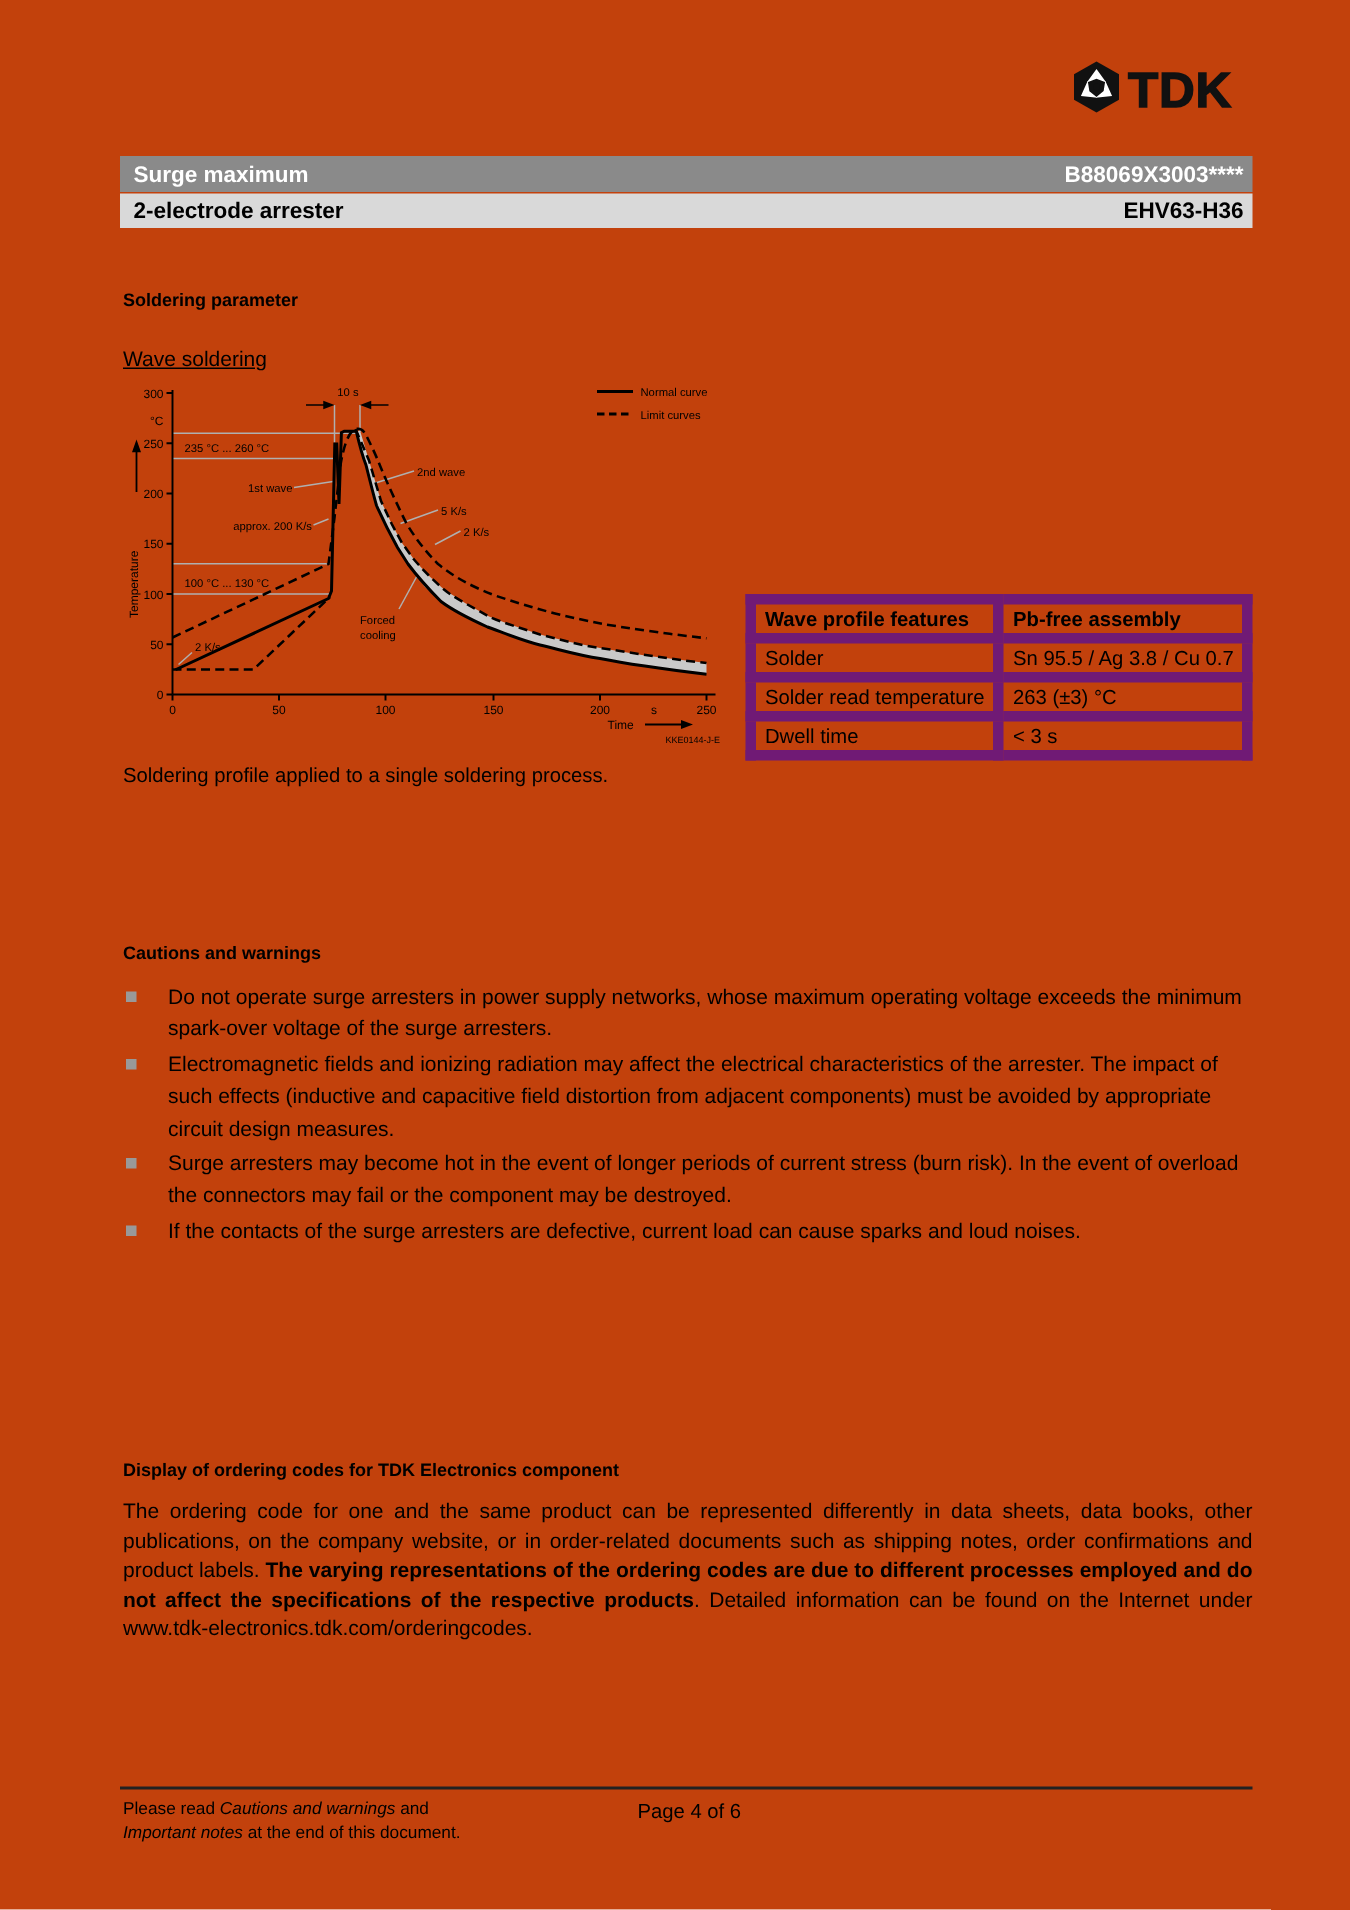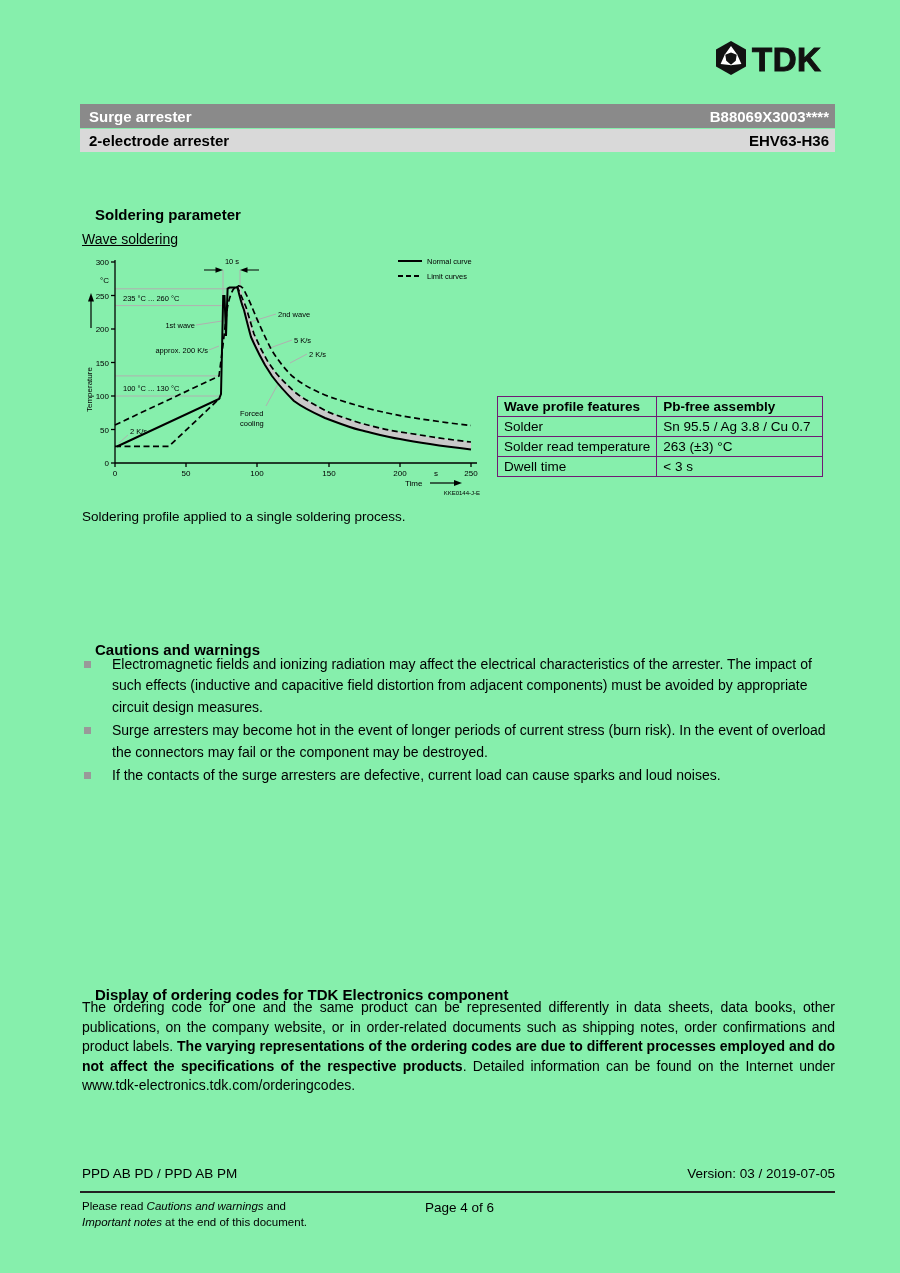--- a/index.html
+++ b/index.html
@@ -1,35 +1,35 @@
 <!DOCTYPE html>
 <html><head>
 <meta charset="utf-8">
 <style>
   html,body{margin:0;padding:0;background:#ffffff;}
   body{font-family:"Liberation Sans","DejaVu Sans",sans-serif;color:#000;}
-  .page{position:relative;width:900px;height:1273px;background:#86efac;overflow:hidden;}
+  .page{position:relative;width:900px;height:1273px;background:#c2410c;overflow:hidden;}
 
   
   .logo{position:absolute;top:40px;right:65px;width:122px;height:38px;}
 
   
   .bar{position:absolute;left:80px;width:755px;display:flex;justify-content:space-between;align-items:center;box-sizing:border-box;padding:0 6px 0 9px;font-weight:bold;font-size:15px;}
   .bar-dark{top:104px;height:24px;background:#8a8a8a;color:#ffffff;}
   .bar-light{top:129px;height:23px;background:#d9d9d9;color:#000;}
 
-  .h-section{position:absolute;left:82px;font-size:15px;font-weight:bold;margin:13px;}
+  .h-section{position:absolute;left:82px;font-size:12px;font-weight:bold;margin:0;}
   .subhead{position:absolute;left:82px;font-size:14px;text-decoration:underline;}
 
   .chart-wrap{position:absolute;left:80px;top:250px;width:410px;height:255px;}
   .chart-wrap svg{display:block;}
 
   
   table.wave{position:absolute;left:497px;top:396px;width:326px;border-collapse:collapse;font-size:13.5px;}
-  table.wave td,table.wave th{border:1px solid #701a75;padding:1px 6px;height:17px;text-align:left;font-weight:normal;vertical-align:middle;white-space:nowrap;}
+  table.wave td,table.wave th{border:7px solid #701a75;padding:1px 6px;height:17px;text-align:left;font-weight:normal;vertical-align:middle;white-space:nowrap;}
   table.wave thead th{font-weight:bold;}
   table.wave col.c1{width:158px;} table.wave col.c2{width:168px;}
 
   .caption{position:absolute;left:82px;top:509px;font-size:13.5px;}
 
   .cautions-title{top:628px;}
   ul.cautions{position:absolute;left:82px;top:654px;width:757px;margin:0;padding:0;list-style:none;}
   ul.cautions li{display:flex;margin:0 0 2px 0;font-size:14px;line-height:21.4px;}
   ul.cautions .sq{flex:0 0 7px;width:7px;height:7px;background:#999999;margin:7px 21px 0 2px;}
 
@@ -58,21 +58,21 @@
           <polygon points="18,6 24.5,15 18,12.5 11.5,15" fill="#fff" transform="rotate(120 18 18)"></polygon>
           <polygon points="18,6 24.5,15 18,12.5 11.5,15" fill="#fff" transform="rotate(240 18 18)"></polygon>
           <circle cx="18" cy="18" r="2.2" fill="#111"></circle>
         </g>
       </g>
       <text class="svgtext" x="39" y="31" font-size="33" font-weight="bold" letter-spacing="0.5" fill="#111" stroke="#111" stroke-width="1">TDK</text>
     </svg>
   </div>
 
   <div class="bar bar-dark">
-    <span>Surge arrester</span>
+    <span>Surge maximum</span>
     <span>B88069X3003****</span>
   </div>
   <div class="bar bar-light">
     <span>2-electrode arrester</span>
     <span>EHV63-H36</span>
   </div>
 
   <h2 class="h-section" style="top:193px;">Soldering parameter</h2>
   <div class="subhead" style="top:231px;">Wave soldering</div>
 
@@ -206,36 +206,36 @@
       </tr>
     </tbody>
   </table>
 
   <div class="caption">Soldering profile applied to a single soldering process.</div>
 
   <h2 class="h-section cautions-title">Cautions and warnings</h2>
   <ul class="cautions">
     <li>
         <span class="sq"></span>
+        <span>Do not operate surge arresters in power supply networks, whose maximum operating voltage exceeds the minimum spark-over voltage of the surge arresters.</span>
+      </li>
+    <li>
+        <span class="sq"></span>
         <span>Electromagnetic fields and ionizing radiation may affect the electrical characteristics of the arrester. The impact of such effects (inductive and capacitive field distortion from adjacent components) must be avoided by appropriate circuit design measures.</span>
       </li>
     <li>
         <span class="sq"></span>
         <span>Surge arresters may become hot in the event of longer periods of current stress (burn risk). In the event of overload the connectors may fail or the component may be destroyed.</span>
       </li>
     <li>
         <span class="sq"></span>
         <span>If the contacts of the surge arresters are defective, current load can cause sparks and loud noises.</span>
       </li>
   </ul>
 
   <h2 class="h-section ordering-title">Display of ordering codes for TDK Electronics component</h2>
   <p class="ordering-text"><span>The ordering code for one and the same product can be represented differently in data sheets, data books, other publications, on the company website, or in order-related documents such as shipping notes, order confirmations and product labels. </span><b>The varying representations of the ordering codes are due to different processes employed and do not affect the specifications of the respective products</b><span>. Detailed information can be found on the Internet under www.tdk-electronics.tdk.com/orderingcodes.</span></p>
 
-  <div class="footer-row">
-    <span>PPD AB PD / PPD AB PM</span>
-    <span>Version: 03 / 2019-07-05</span>
-  </div>
   <div class="footer-rule"></div>
   <div class="footnote"><span>Please read </span><i>Cautions and warnings</i><span> and</span><br><i>Important notes</i><span> at the end of this document.</span></div>
   <div class="page-num">Page 4 of 6</div>
 
 </div>
 
 </body></html>

